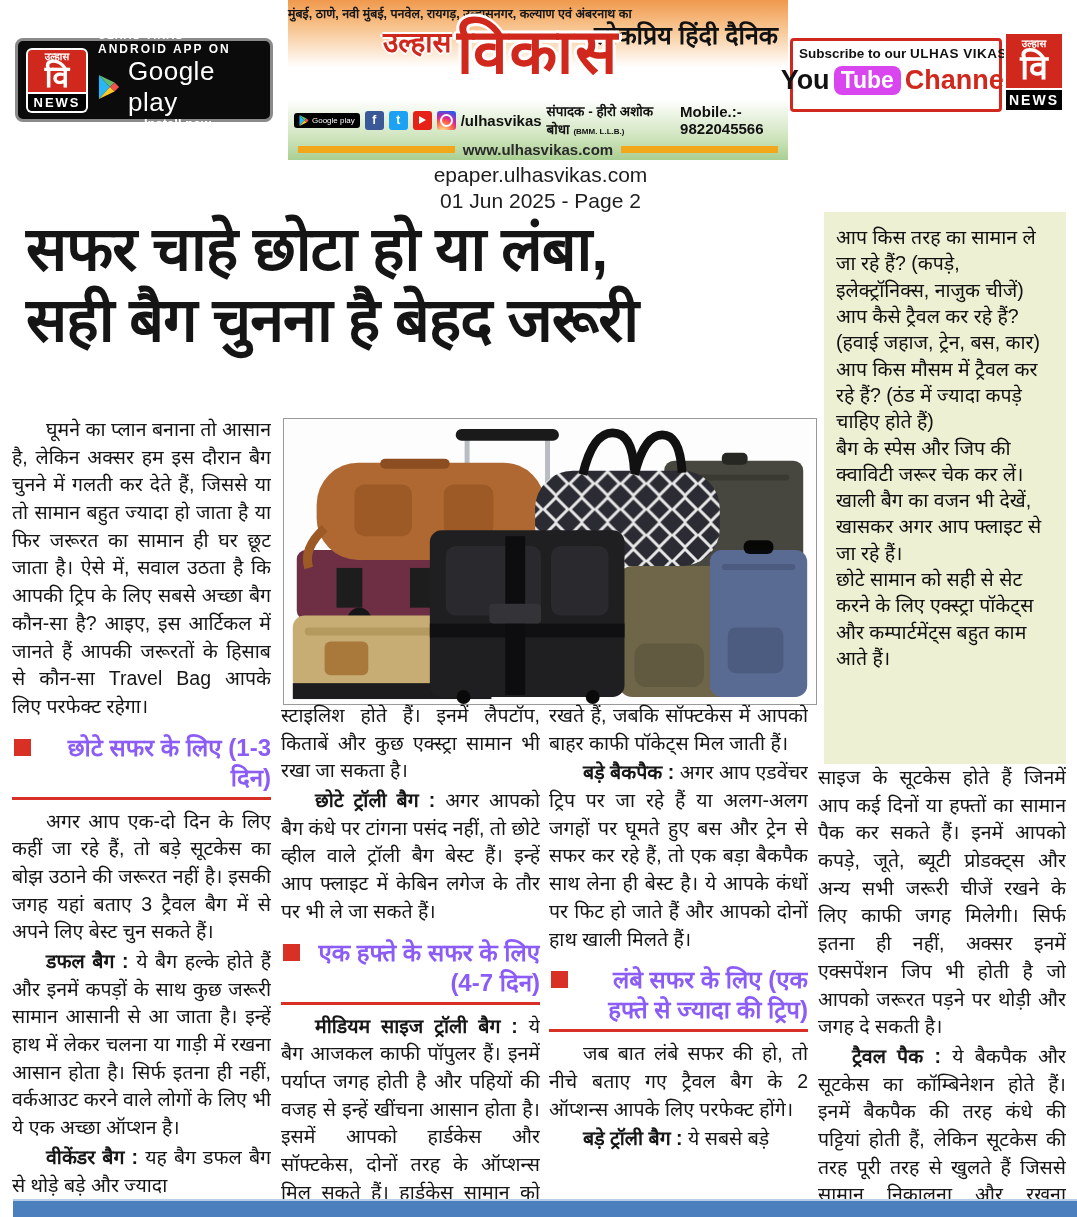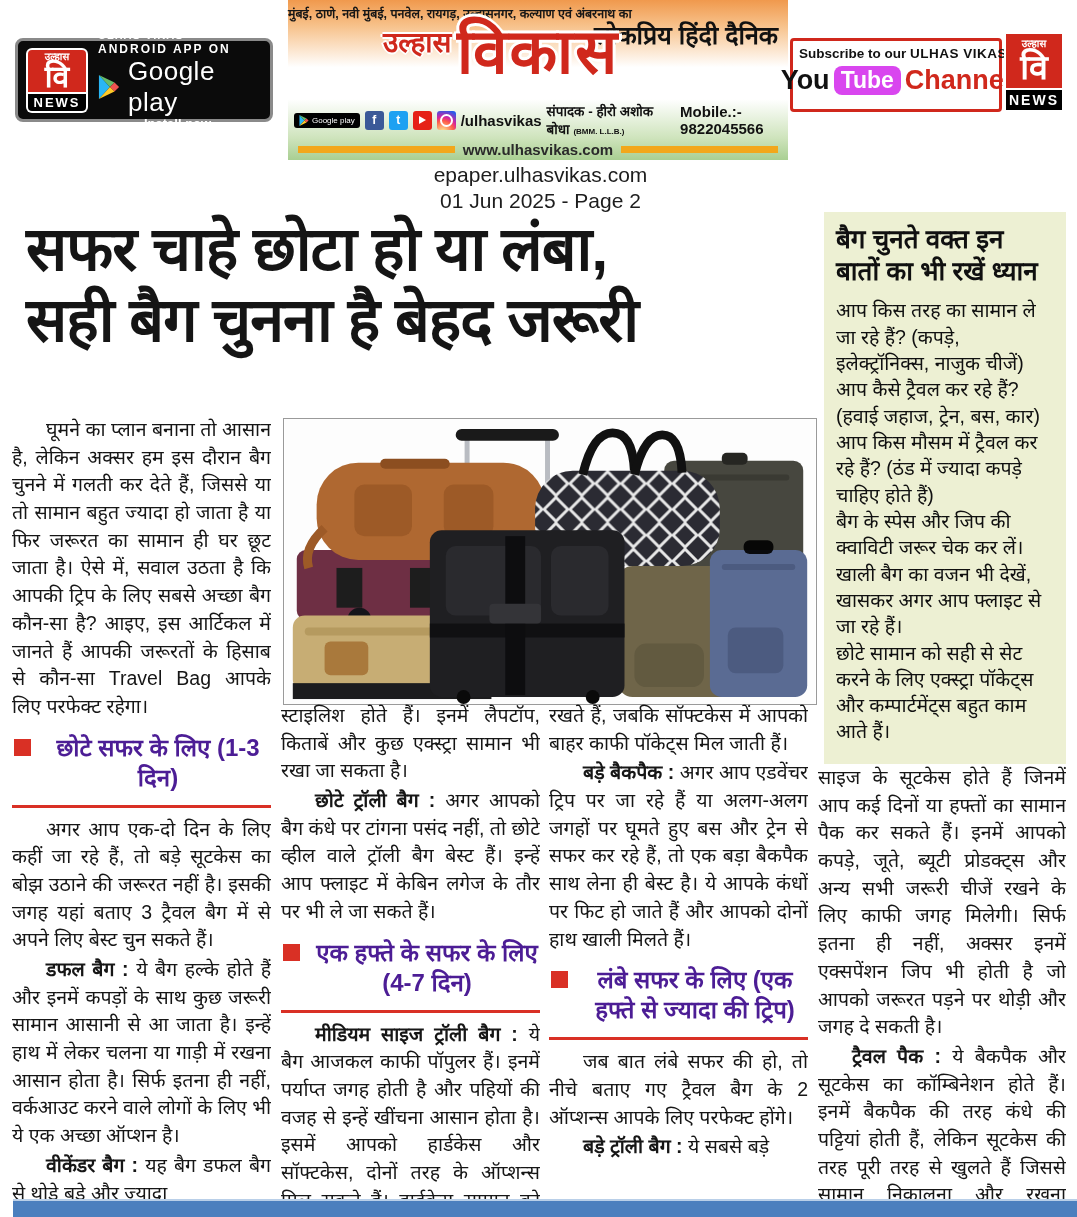--- a/index.html
+++ b/index.html
@@ -95,22 +95,22 @@
 
   
   .col{position:absolute;font-size:19.5px;line-height:1.42;text-align:justify;color:#161616;overflow:hidden;}
   .col p{margin:0 0 2px;text-indent:34px;}
   .col p.cont{text-indent:0;}
   .lead{font-weight:800;}
   .col1{left:12px;top:416px;width:259px;height:786px;}
   .col2{left:281px;top:702px;width:259px;height:500px;}
   .col3{left:549px;top:702px;width:259px;height:500px;}
   .col4{left:818px;top:764px;width:248px;height:438px;}
-  .section{font-weight:800;font-size:24px;line-height:1.25;color:#4c1d95;text-align:center;
-           border-bottom:3.5px solid #d93025;padding:8px 0 12px 33px;margin:4px 0 8px;position:relative;
+  .section{font-weight:800;font-size:24px;line-height:1.25;color:#8b5cf6;text-align:right;
+           border-bottom:3.5px solid #d93025;padding:8px 0 4px 33px;margin:4px 0 8px;position:relative;
            text-indent:0;}
   .section .sq{position:absolute;left:2px;top:14px;width:17px;height:17px;background:#d93025;}
 
   
   .bottombar{position:absolute;left:13px;bottom:0;width:1064px;height:16px;background:#4b7fbe;
              border-top:2px solid #b9cfe8;}
 </style>
 </head>
 <body>
 
@@ -200,24 +200,20 @@
     <div>epaper.ulhasvikas.com</div>
     <div>01 Jun 2025 - Page 2</div>
   </div>
 
   <div class="headline">
     <div>सफर चाहे छोटा हो या लंबा,</div>
     <div>सही बैग चुनना है बेहद जरूरी</div>
   </div>
 
   <div class="sidebar">
-    <h2>
-      <span>बैग चुनते वक्त इन</span><br>
-      <span>बातों का भी रखें ध्यान</span>
-    </h2>
     <p>आप किस तरह का सामान ले जा रहे हैं? (कपड़े, इलेक्ट्रॉनिक्स, नाजुक चीजें)</p>
     <p>आप कैसे ट्रैवल कर रहे हैं? (हवाई जहाज, ट्रेन, बस, कार)</p>
     <p>आप किस मौसम में ट्रैवल कर रहे हैं? (ठंड में ज्यादा कपड़े चाहिए होते हैं)</p>
     <p>बैग के स्पेस और जिप की क्वाविटी जरूर चेक कर लें।</p>
     <p>खाली बैग का वजन भी देखें, खासकर अगर आप फ्लाइट से जा रहे हैं।</p>
     <p>छोटे सामान को सही से सेट करने के लिए एक्स्ट्रा पॉकेट्स और कम्पार्टमेंट्स बहुत काम आते हैं।</p>
   </div>
 
   <div class="photo">
     <svg viewBox="0 0 534 287">

